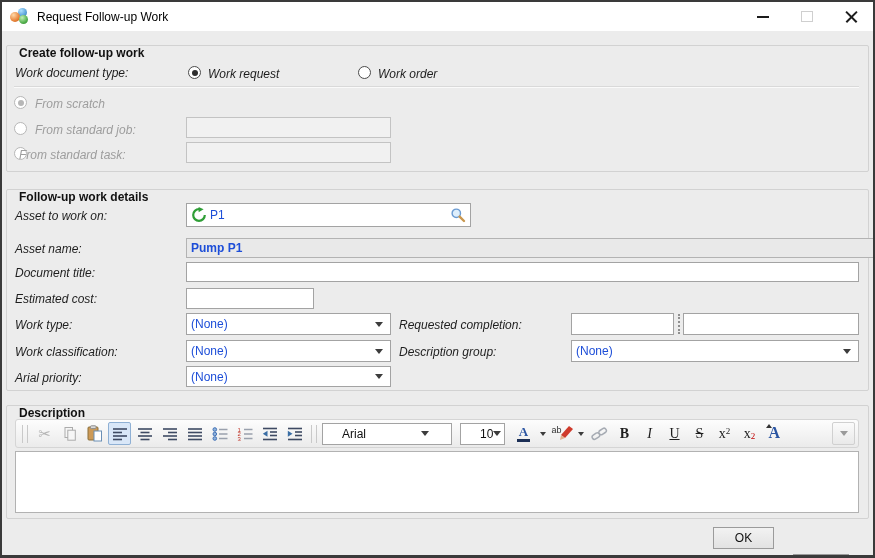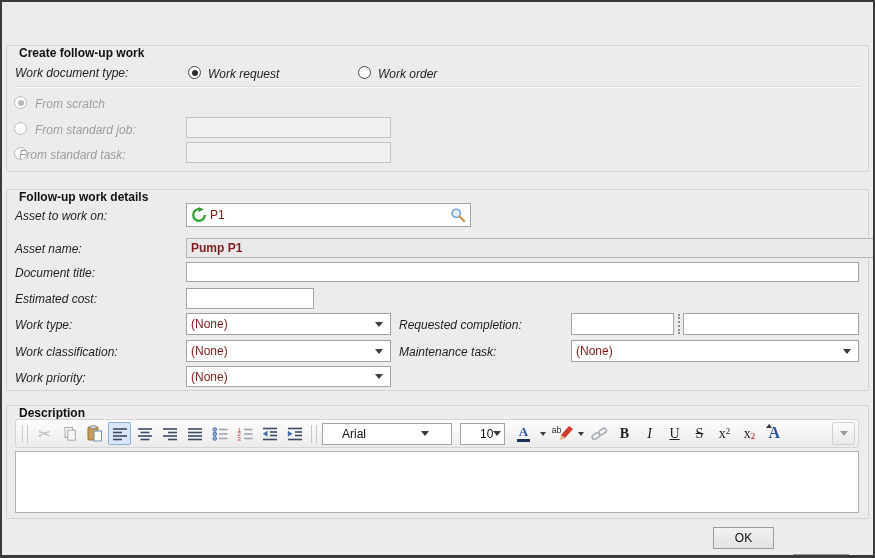--- a/index.html
+++ b/index.html
@@ -23,21 +23,21 @@
   .close-glyph::before{transform:rotate(45deg);}
   .close-glyph::after{transform:rotate(-45deg);}
   
   .group{position:absolute;border:1px solid #d2d2d2;border-radius:2px;}
   .group-title{position:absolute;top:-8px;left:7px;background:#ececec;padding:0 5px;
     font-size:12px;font-weight:bold;color:#111;line-height:15px;white-space:nowrap;margin-top:8px;}
   .lbl{position:absolute;font-size:12px;color:#1e1e1e;white-space:nowrap;font-style:italic;}
   .lbl.dis{color:#9d9d9d;}
   
   .field{position:absolute;background:#fff;border:1px solid #a3a3a3;box-sizing:border-box;
-    font-size:12px;color:#7f1d1d;display:flex;align-items:center;padding:0 4px;}
+    font-size:12px;color:#1d4ed8;display:flex;align-items:center;padding:0 4px;}
   .field.readonly{background:#e9e9e9;border-color:#b3b3b3;}
   .field.disabled{background:#f1f1f1;border-color:#c3c3c3;}
   .combo-arrow{margin-left:auto;width:14px;align-self:stretch;display:flex;align-items:center;justify-content:center;}
   .tri-down{width:0;height:0;border-left:4px solid transparent;border-right:4px solid transparent;border-top:5px solid #3c3c3c;}
   .tri-down-sm{width:0;height:0;border-left:3.5px solid transparent;border-right:3.5px solid transparent;border-top:4.5px solid #3c3c3c;}
   .dotted-sep{position:absolute;width:0;border-left:2px dotted #8f8f8f;}
   
   .radio{position:absolute;width:13px;height:13px;border:1px solid #4b4b4b;border-radius:50%;background:#fff;box-sizing:border-box;}
   .radio.checked::after{content:"";position:absolute;left:2.5px;top:2.5px;width:6px;height:6px;border-radius:50%;background:#2e2e2e;}
   .radio.dis{border-color:#b7b7b7;}
@@ -72,20 +72,39 @@
   .editor{position:absolute;background:#fff;border:1px solid #b2b2b2;box-sizing:border-box;}
   
   .btn{position:absolute;height:22px;background:linear-gradient(#f2f2f2,#e2e2e2);border:1px solid #9b9b9b;
     box-sizing:border-box;font-size:12px;color:#111;display:flex;align-items:center;justify-content:center;}
 </style>
 </head>
 <body>
 
 <div class="window">
 
+  <div class="titlebar">
+    <div class="app-icon">
+      <span class="sphere blue"></span>
+      <span class="sphere orange"></span>
+      <span class="sphere green"></span>
+    </div>
+    <span class="title-text">Request Follow-up Work</span>
+    <div class="tb-controls">
+      <div class="tb-btn">
+          <span class="min-glyph"></span>
+        </div>
+      <div class="tb-btn">
+          <span class="max-glyph"></span>
+        </div>
+      <div class="tb-btn">
+          <span class="close-glyph"></span>
+        </div>
+    </div>
+  </div>
 
   <div class="group" style="left:4px;top:43px;width:861px;height:125px;">
     <span class="group-title">Create follow-up work</span>
 
     <span class="lbl" style="left:8px;top:20px;">Work document type:</span>
     <span class="radio checked" style="left:181px;top:20px;"></span>
     <span class="lbl" style="left:201px;top:21px;">Work request</span>
     <span class="radio" style="left:351px;top:20px;"></span>
     <span class="lbl" style="left:371px;top:21px;">Work order</span>
 
@@ -140,29 +159,29 @@
     <div class="dotted-sep" style="left:671px;top:124px;height:20px;"></div>
     <div class="field" style="left:676px;top:123px;width:176px;height:22px;"></div>
 
     <span class="lbl" style="left:8px;top:155px;">Work classification:</span>
     <div class="field" style="left:179px;top:150px;width:205px;height:22px;">
       <span>(None)</span>
       <span class="combo-arrow">
           <span class="tri-down"></span>
         </span>
     </div>
-    <span class="lbl" style="left:392px;top:155px;">Maintenance task:</span>
+    <span class="lbl" style="left:392px;top:155px;">Description group:</span>
     <div class="field" style="left:564px;top:150px;width:288px;height:22px;">
       <span>(None)</span>
       <span class="combo-arrow">
           <span class="tri-down"></span>
         </span>
     </div>
 
-    <span class="lbl" style="left:8px;top:181px;">Work priority:</span>
+    <span class="lbl" style="left:8px;top:181px;">Arial priority:</span>
     <div class="field" style="left:179px;top:176px;width:205px;height:21px;">
       <span>(None)</span>
       <span class="combo-arrow">
           <span class="tri-down"></span>
         </span>
     </div>
   </div>
 
   <div class="group" style="left:4px;top:403px;width:861px;height:112px;">
     <span class="group-title">Description</span>

